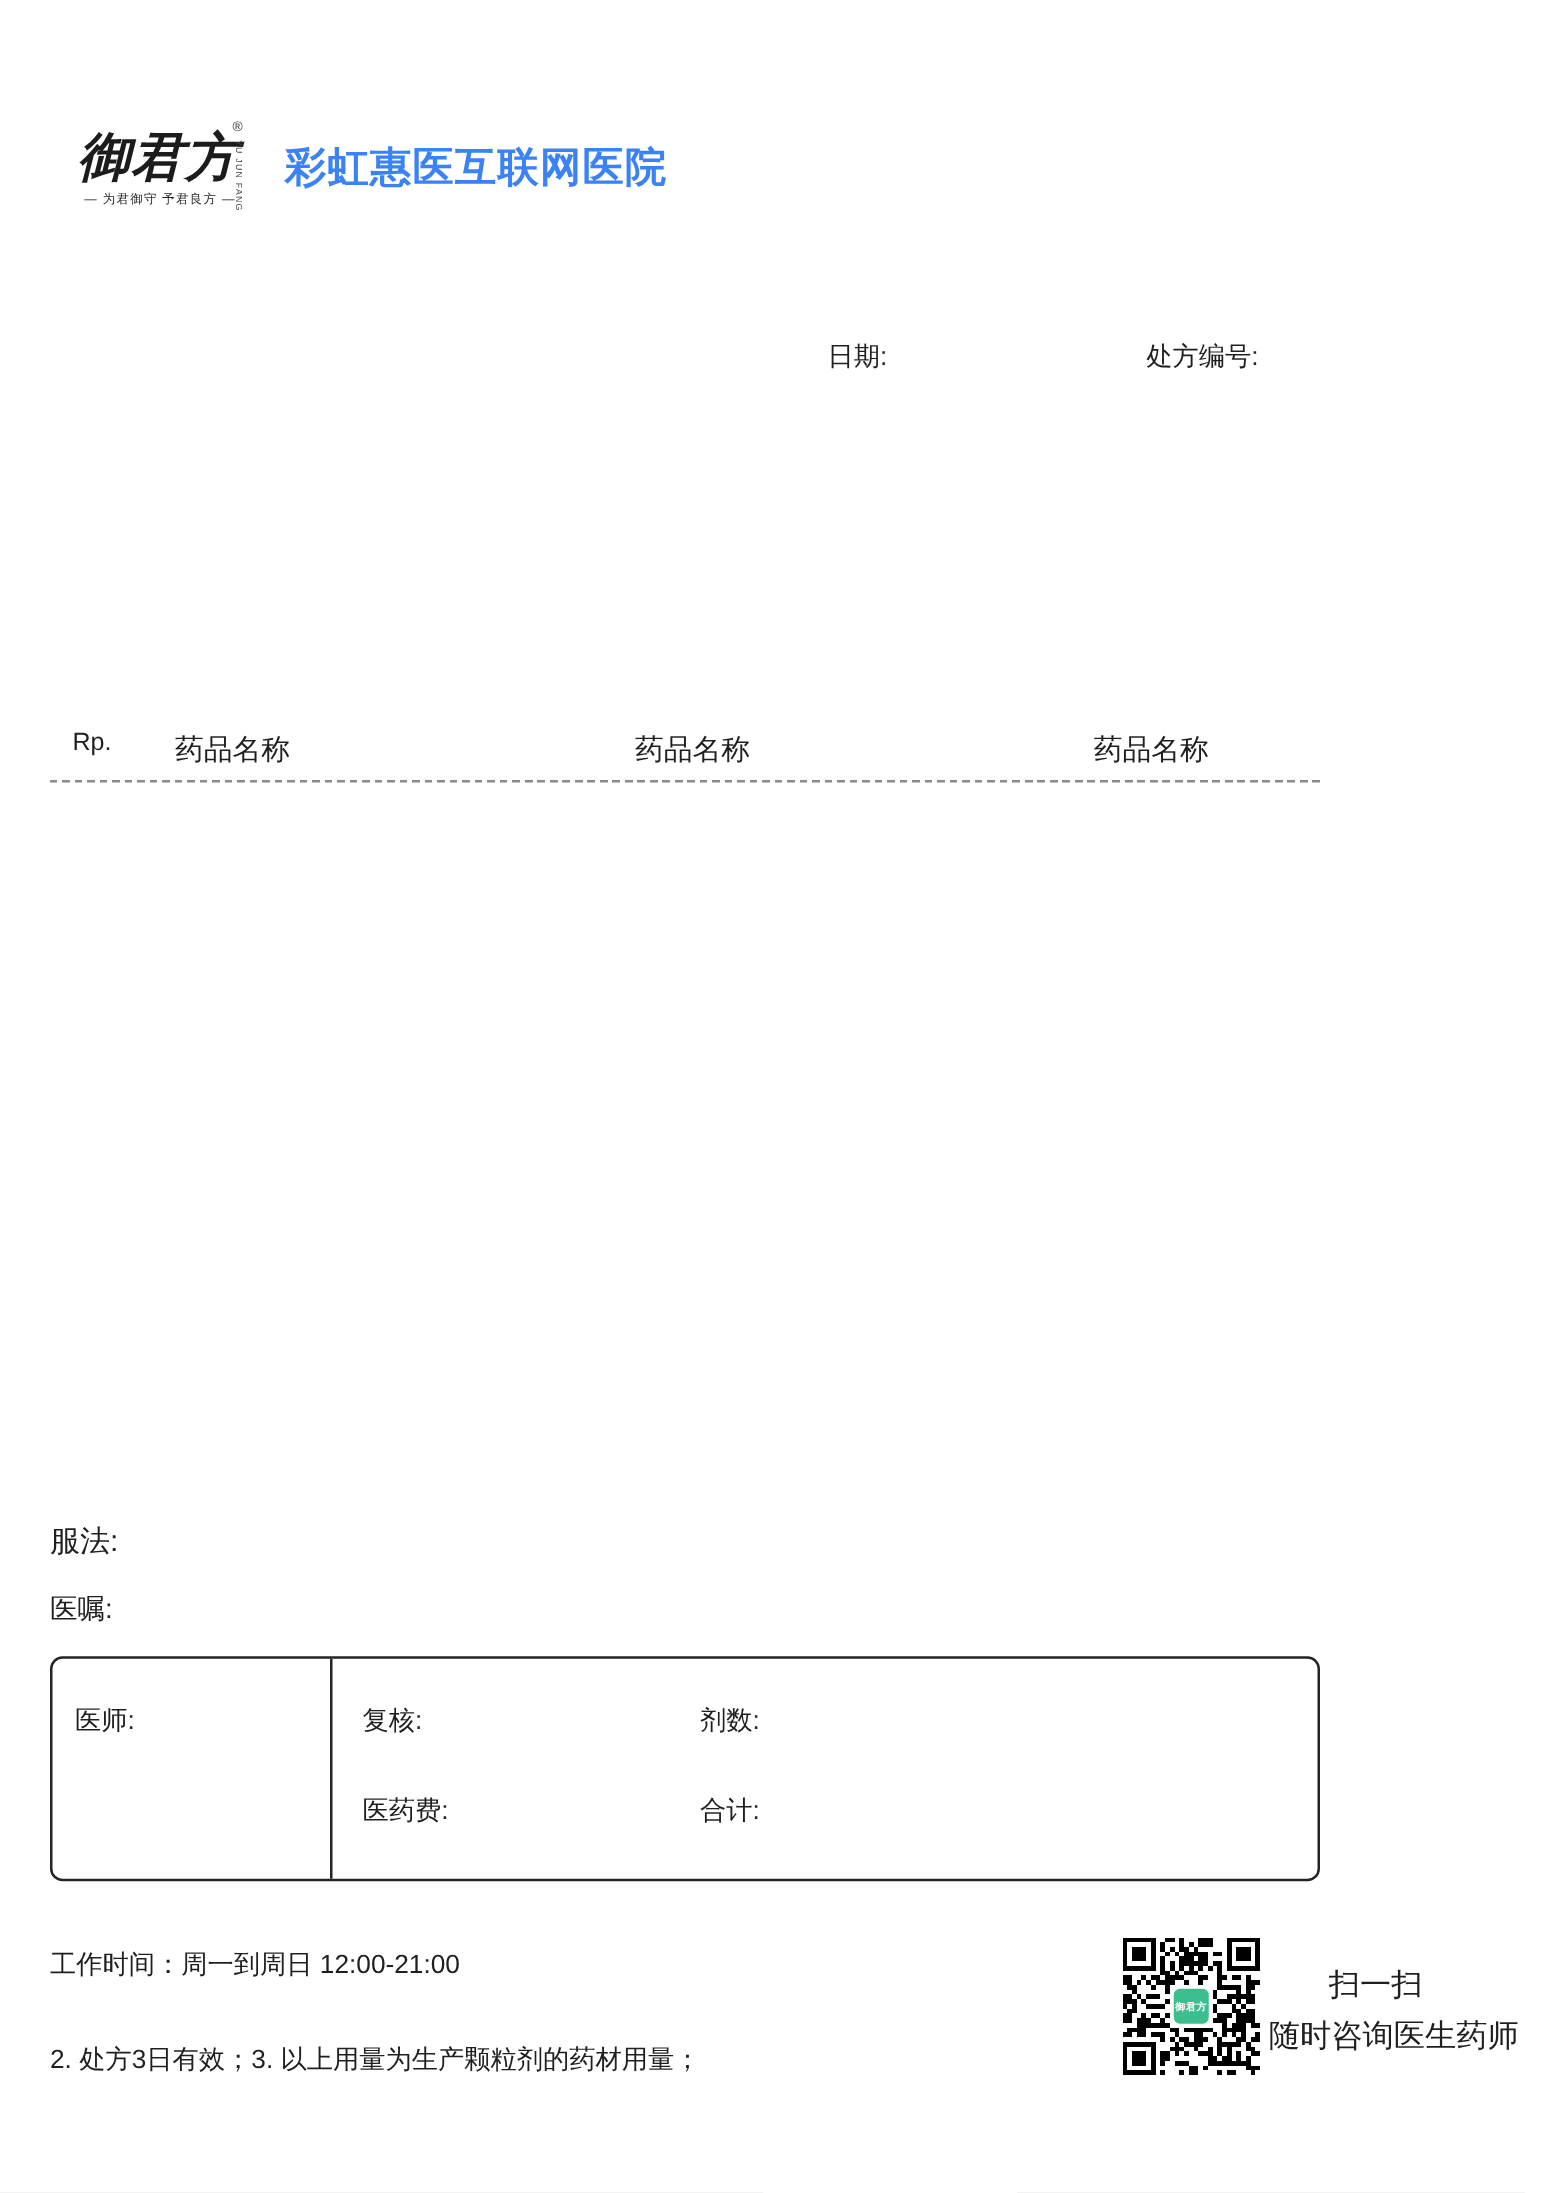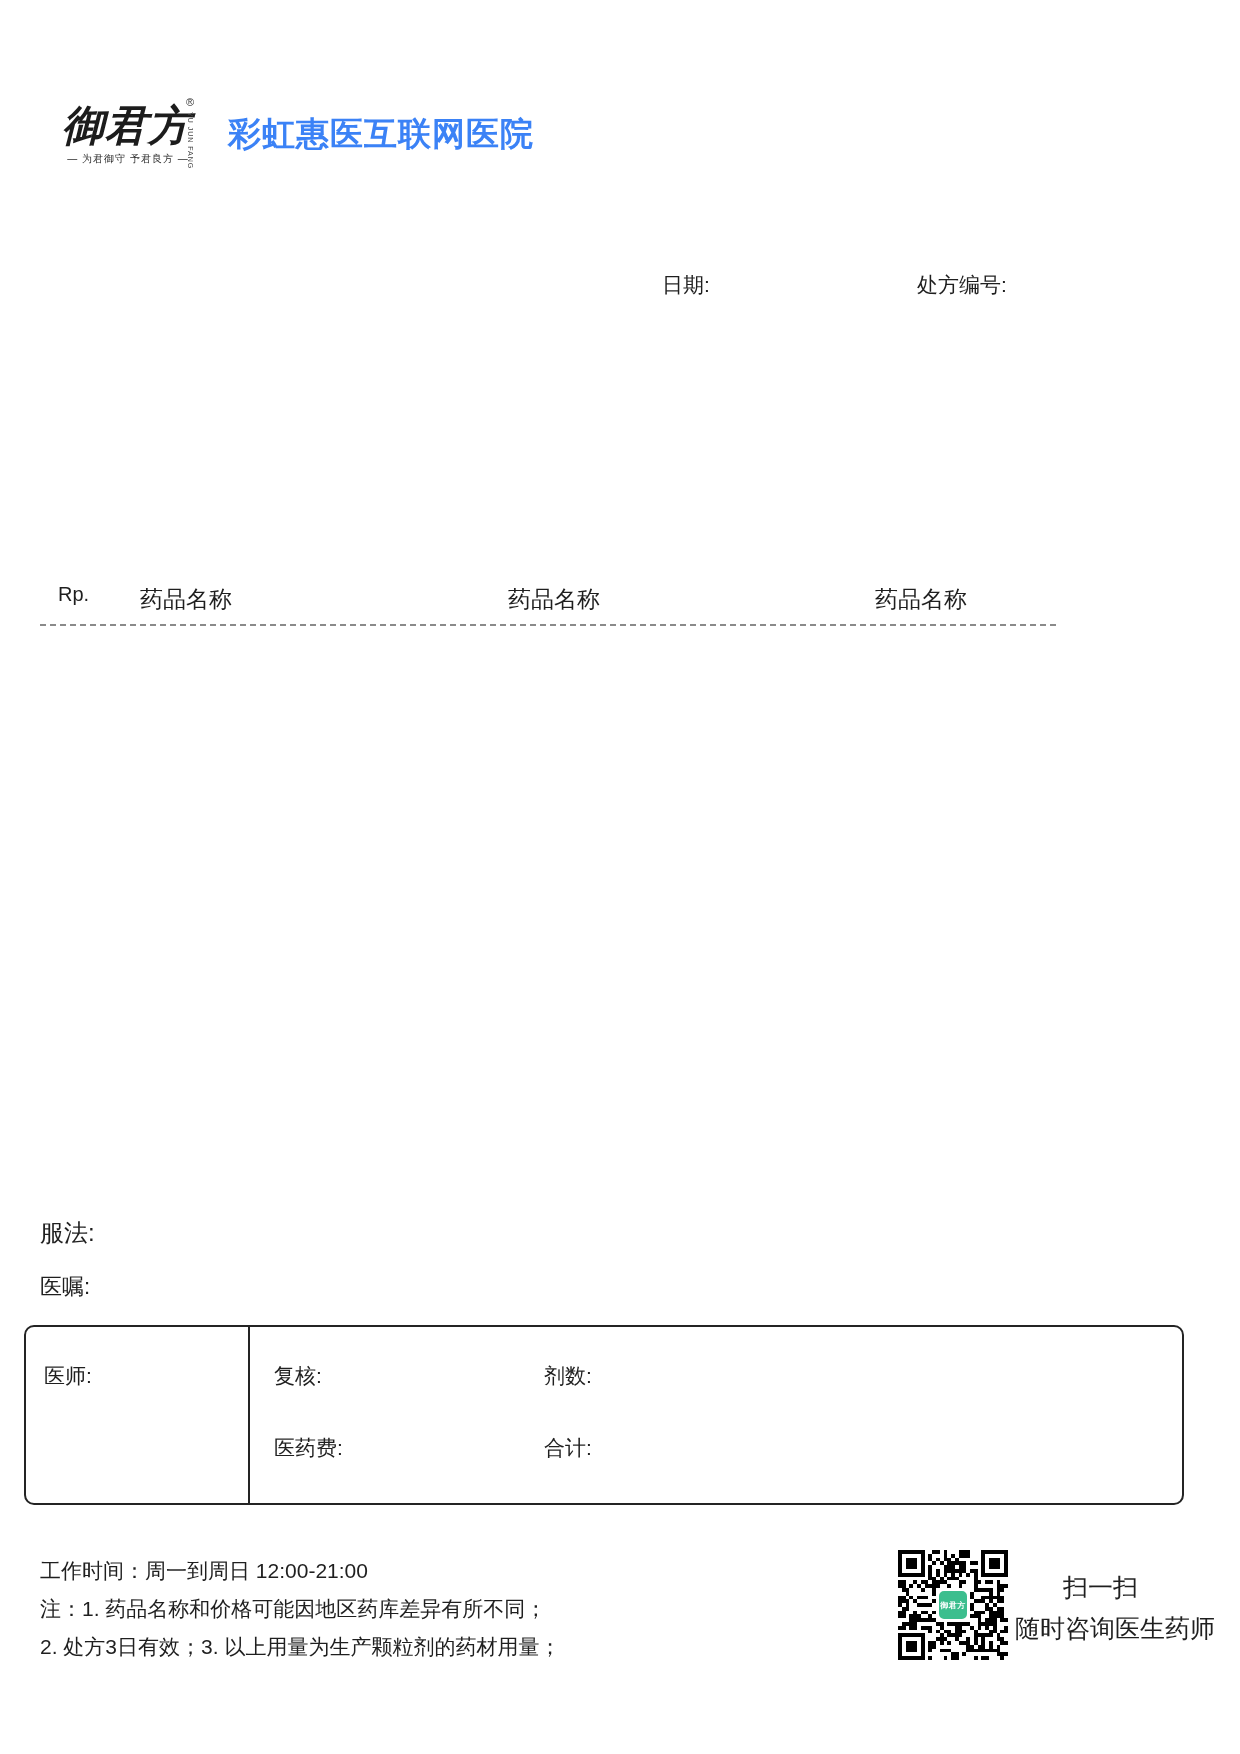--- a/index.html
+++ b/index.html
@@ -71,22 +71,22 @@
     position: absolute; left: 40px; top: 624px; width: 1016px; height: 2px;
     background: repeating-linear-gradient(to right, #8a8a8a 0 6px, transparent 6px 10px);
   }
 
   
   .usage-label  { position: absolute; left: 40px; top: 1217px; font-size: 24px; }
   .advice-label { position: absolute; left: 40px; top: 1272px; font-size: 22px; }
 
   
   .signoff-box {
-    position: absolute; left: 24px; top: 1325px;
-    width: 1160px; height: 180px;
+    position: absolute; left: 40px; top: 1325px;
+    width: 1016px; height: 180px;
     border: 2px solid #242424; border-radius: 10px;
     background: #fff;
   }
   .signoff-box .cell-label { position: absolute; font-size: 21px; white-space: nowrap; }
   .signoff-vdiv { position: absolute; left: 222px; top: 0; width: 2px; height: 176px; background: #242424; }
 
   
   .work-hours { position: absolute; left: 40px; top: 1557px; font-size: 21px; }
   .note-1     { position: absolute; left: 40px; top: 1595px; font-size: 21px; }
   .note-2     { position: absolute; left: 40px; top: 1633px; font-size: 21px; }
@@ -131,21 +131,20 @@
   <div class="signoff-box">
     <span class="cell-label" style="left:18px;  top:35px;">医师:</span>
     <div class="signoff-vdiv"></div>
     <span class="cell-label" style="left:248px; top:35px;">复核:</span>
     <span class="cell-label" style="left:518px; top:35px;">剂数:</span>
     <span class="cell-label" style="left:248px; top:107px;">医药费:</span>
     <span class="cell-label" style="left:518px; top:107px;">合计:</span>
   </div>
 
   <span class="work-hours">工作时间：周一到周日 12:00-21:00</span>
-  <span class="note-1">注：1. 药品名称和价格可能因地区药库差异有所不同；</span>
   <span class="note-2">2. 处方3日有效；3. 以上用量为生产颗粒剂的药材用量；</span>
 
   <div class="qr-wrap">
     <svg id="qr-svg" viewBox="0 0 29 29" shape-rendering="crispEdges">
         <rect x="0" y="0" width="29" height="29" fill="#fff"></rect>
         <rect x="0" y="0" width="1" height="1" fill="#000"></rect>
         <rect x="1" y="0" width="1" height="1" fill="#000"></rect>
         <rect x="2" y="0" width="1" height="1" fill="#000"></rect>
         <rect x="3" y="0" width="1" height="1" fill="#000"></rect>
         <rect x="4" y="0" width="1" height="1" fill="#000"></rect>

